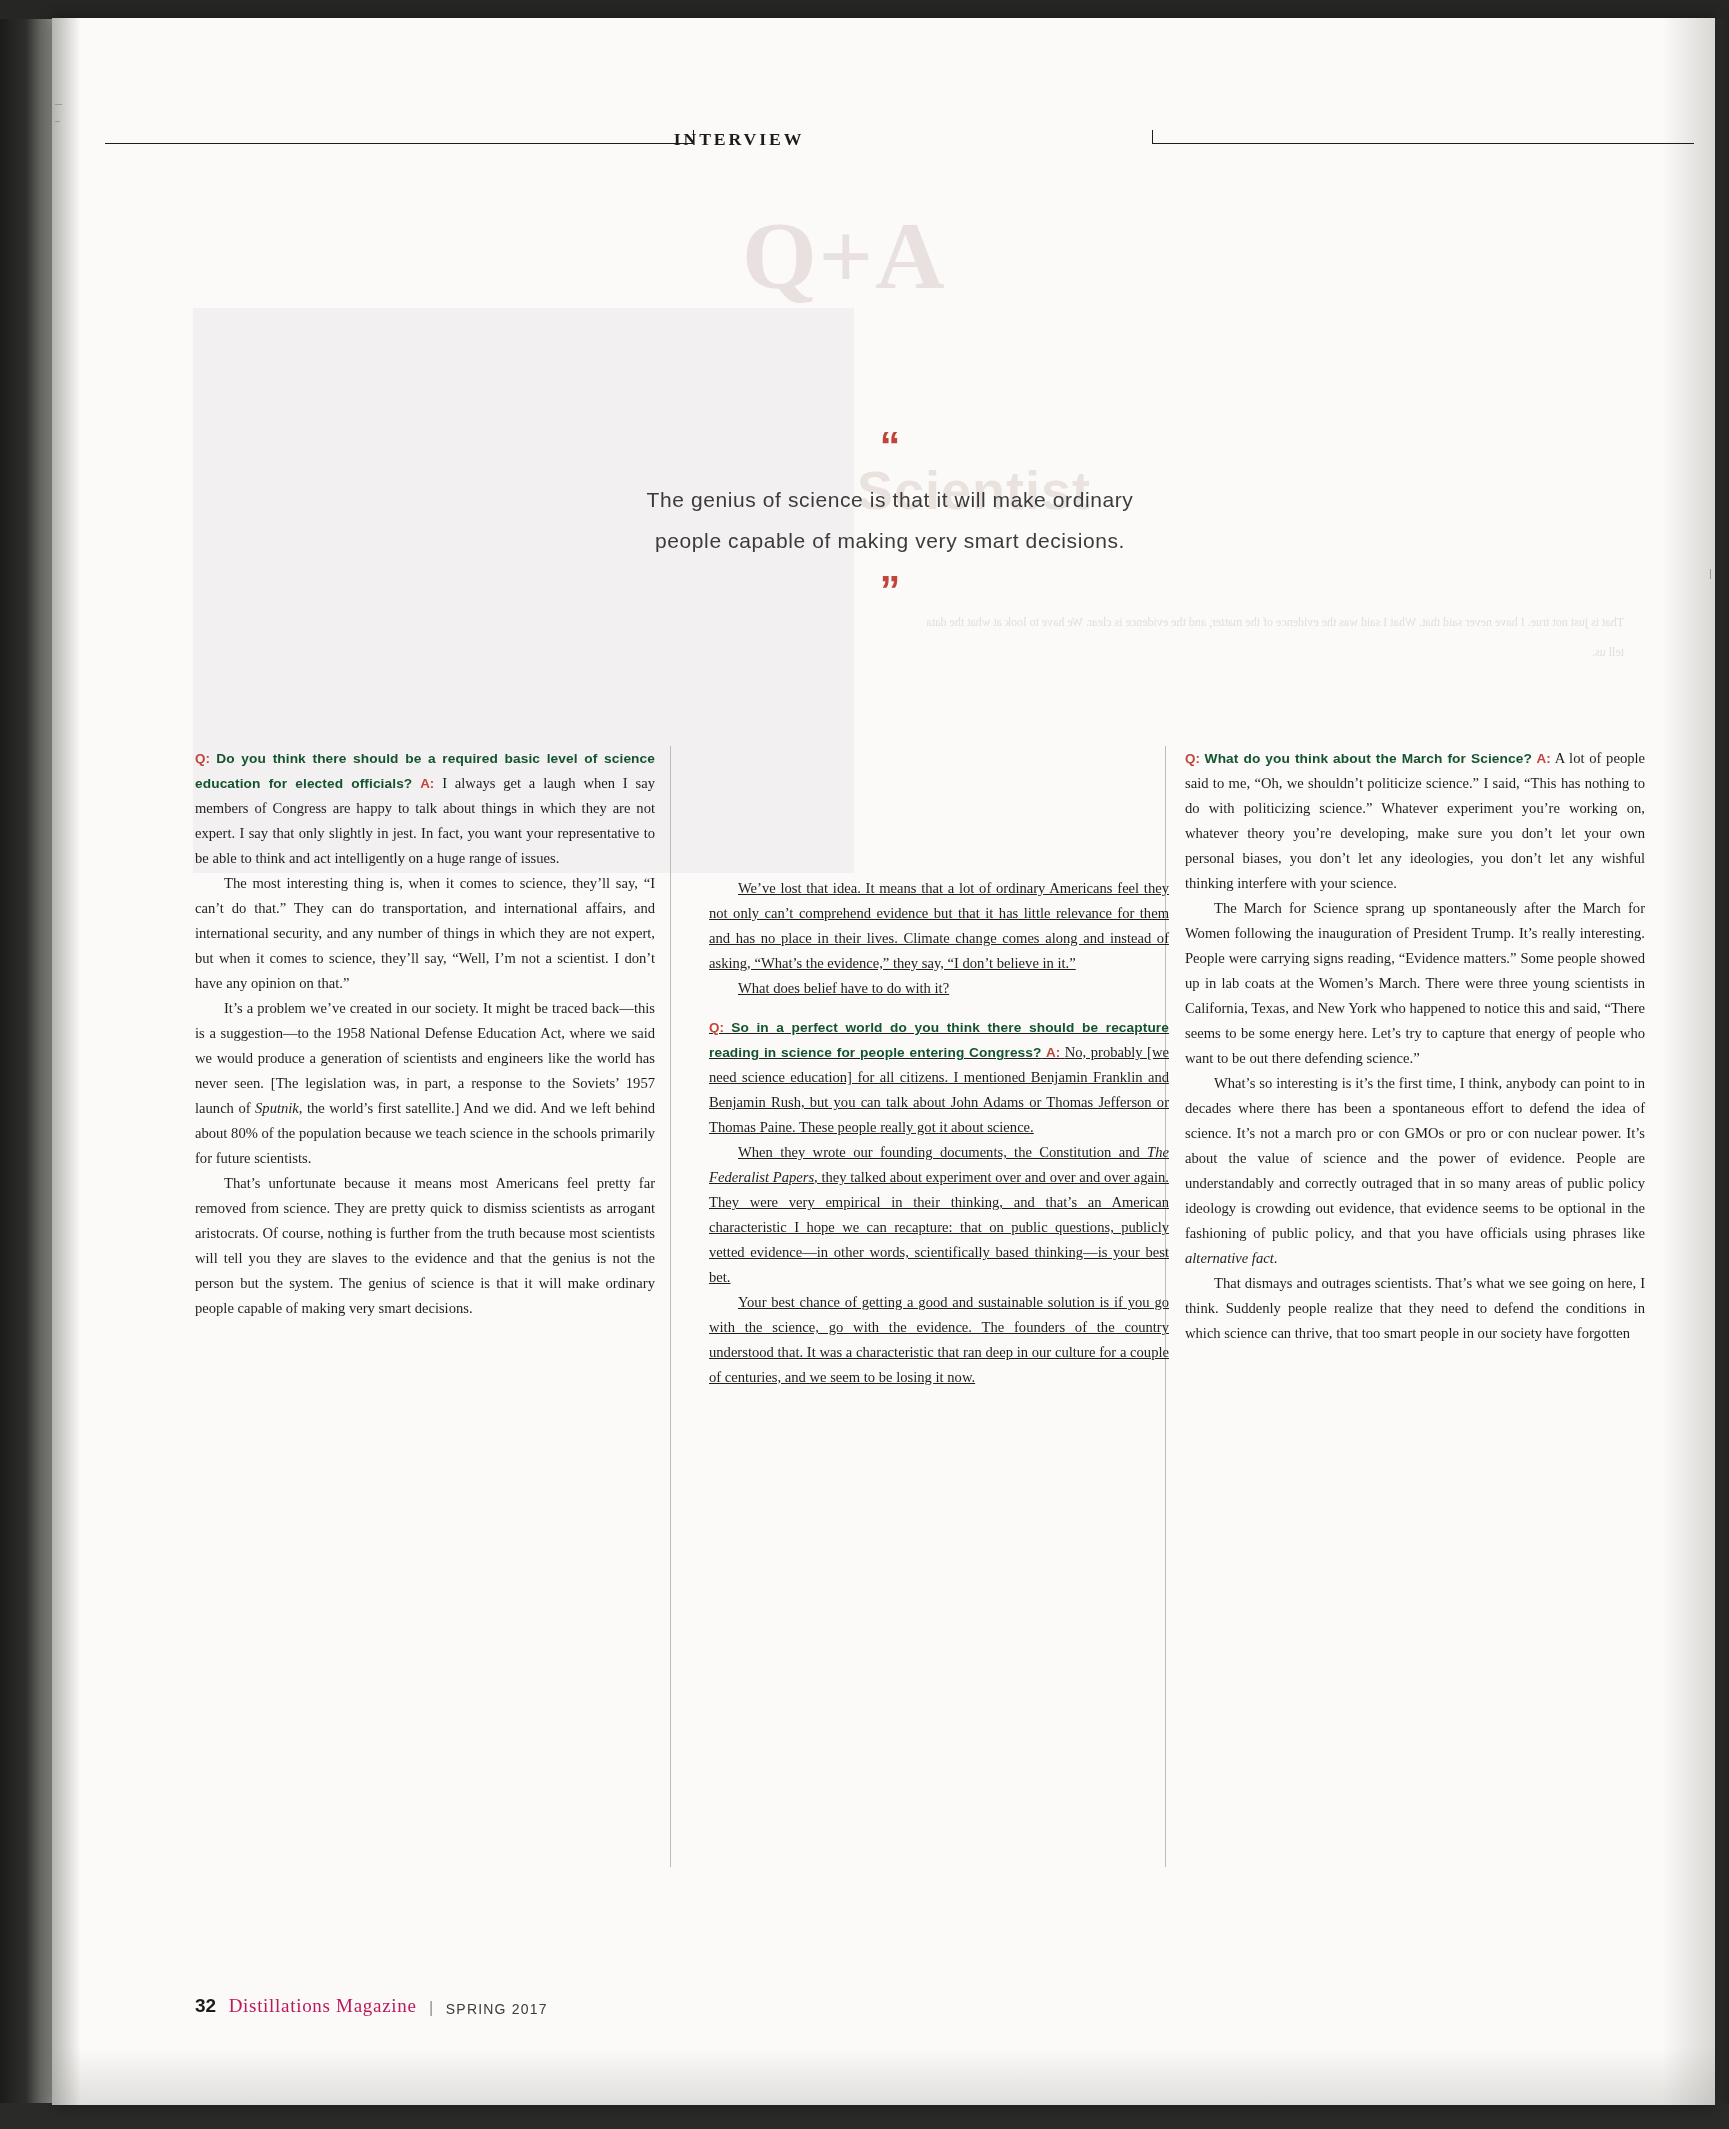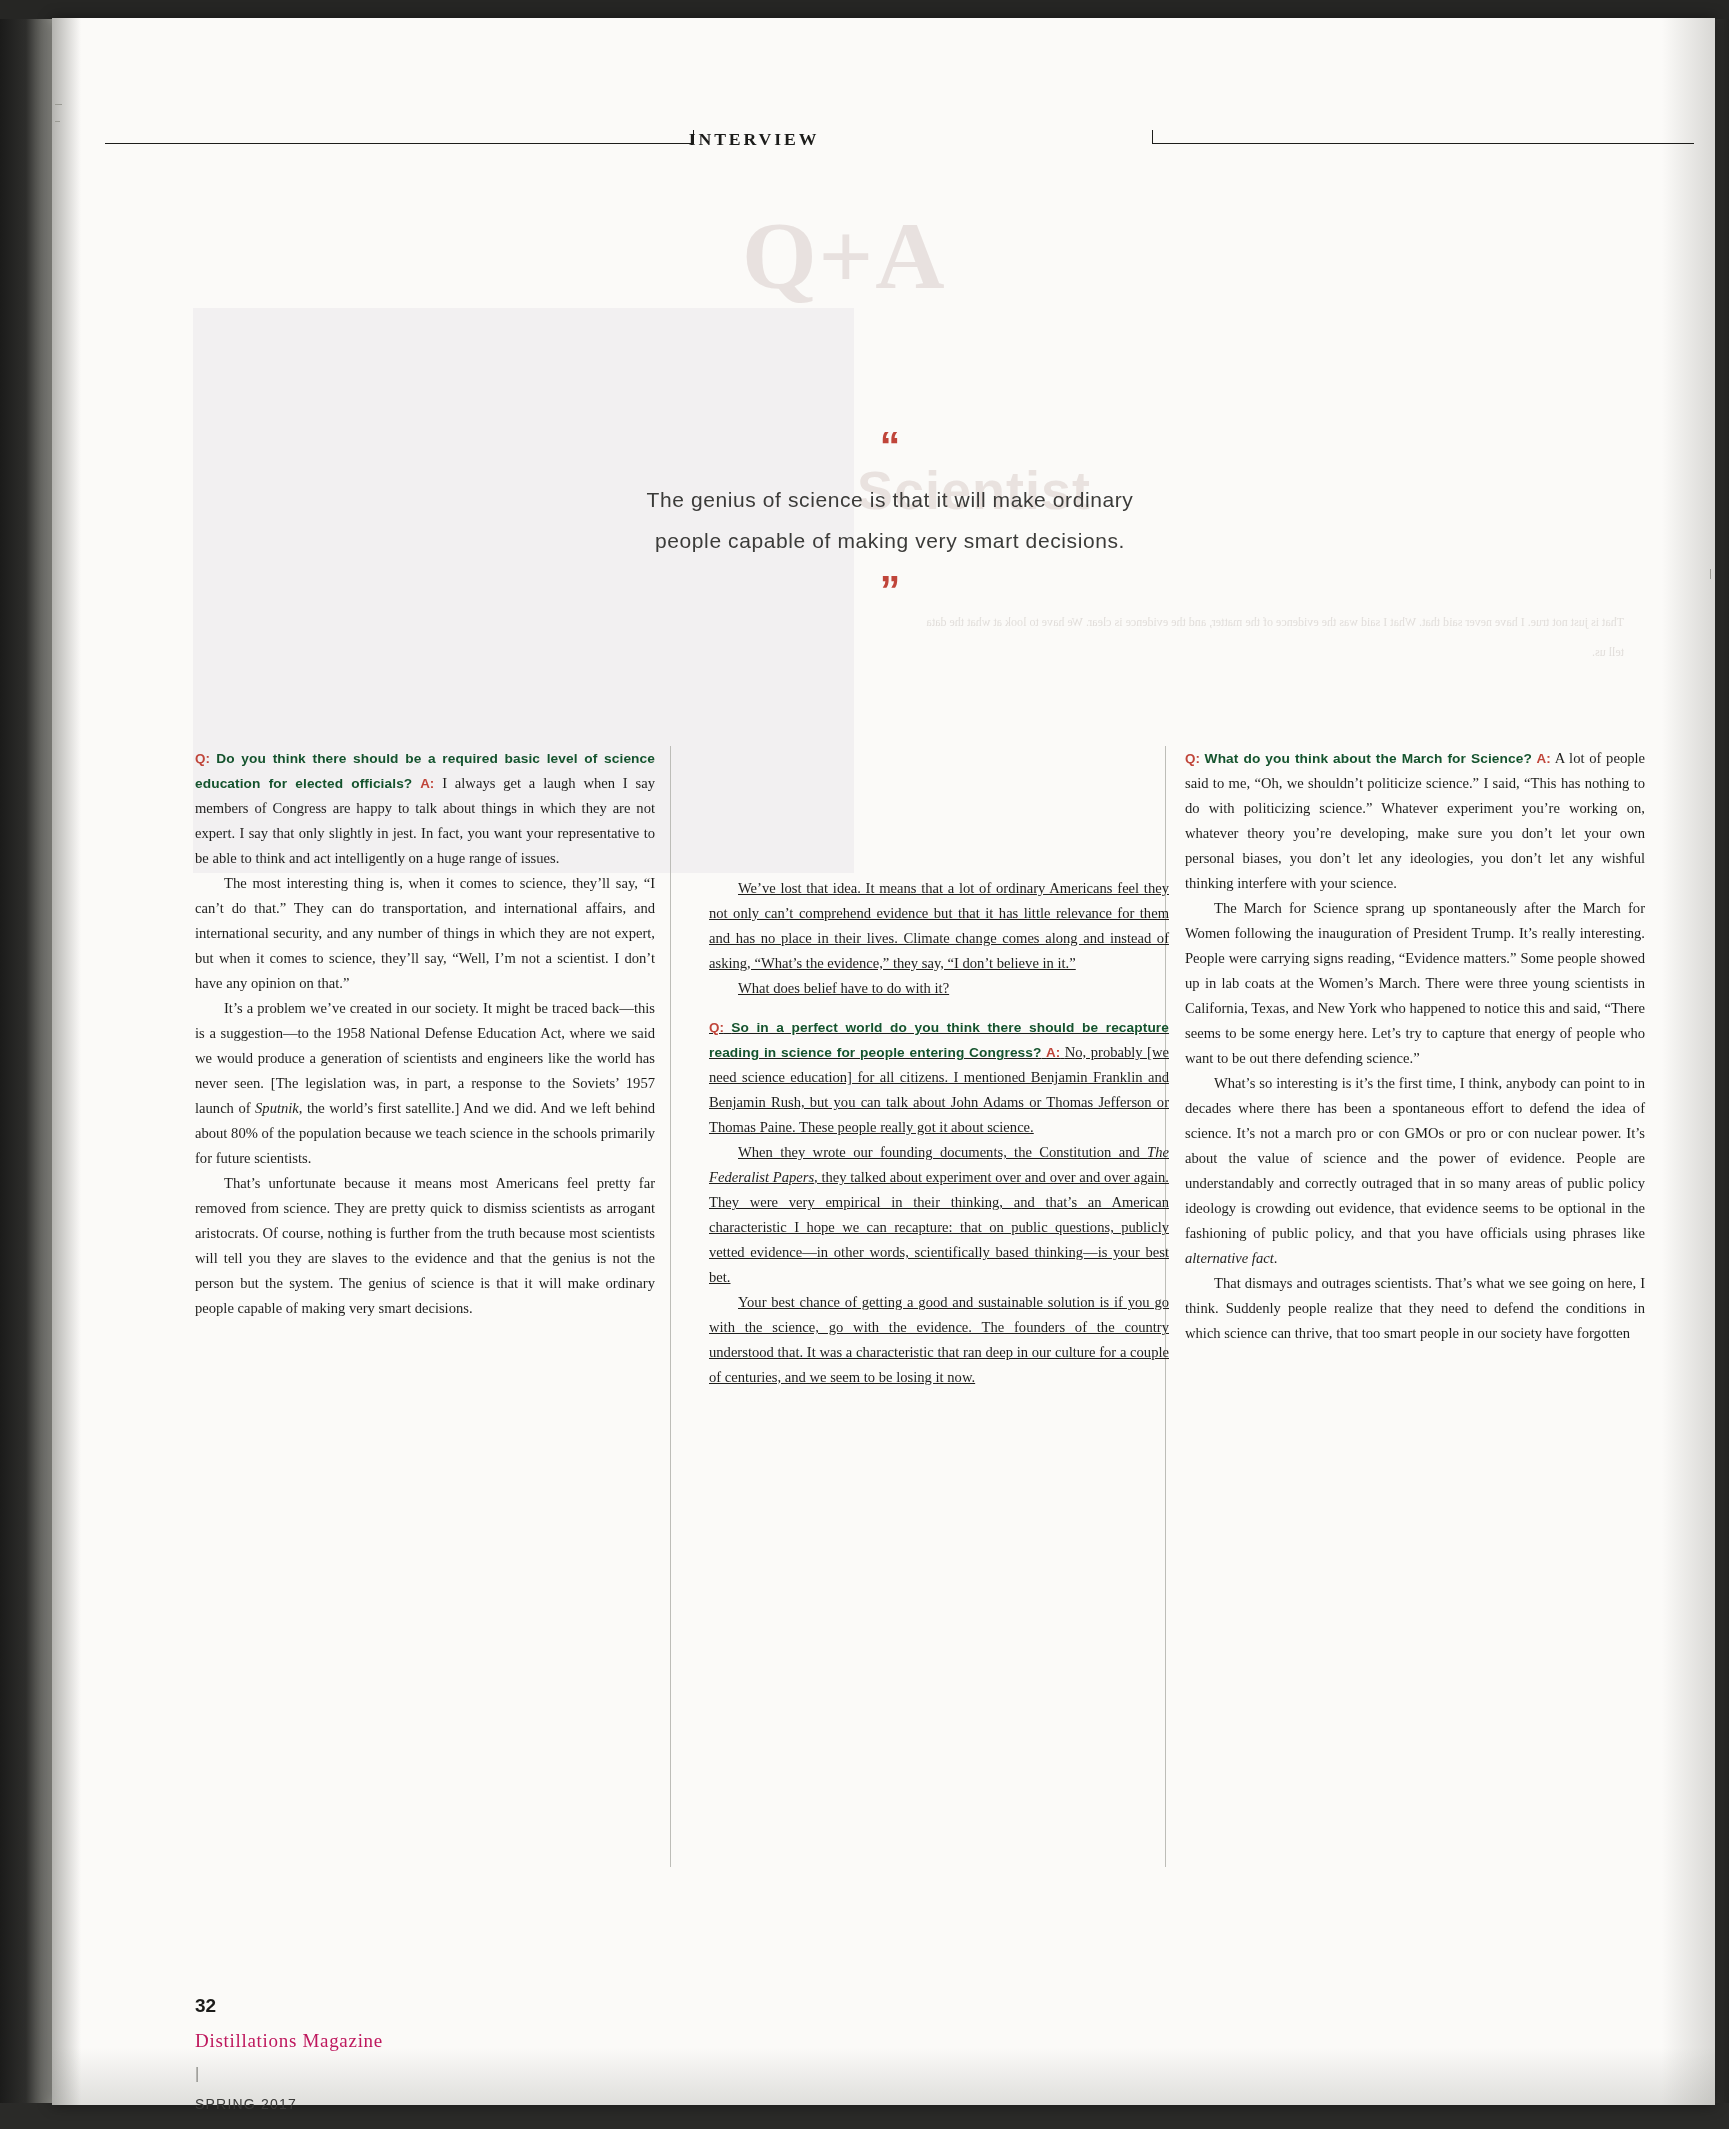--- a/index.html
+++ b/index.html
@@ -80,21 +80,21 @@
     width: 1.4px;
     height: 14.4px;
     background: #1d1d1b;
     top: -13.4px;
   }
   .rule-tick.l { right: 0; }
   .rule-tick.r { left: 0; }
   .header-title {
     position: absolute;
     top: 111px;
-    left: 15px;
+    left: 0;
     width: 1374px;
     text-align: center;
     font-family: "Liberation Serif", serif;
     font-size: 17.7px;
     font-weight: 700;
     letter-spacing: 2.9px;
     color: #1c1c1a;
   }
 
   
@@ -205,23 +205,22 @@
     width: 1px;
     background: #bdbdb8;
   }
 
   
   .footer {
     position: absolute;
     left: 143px;
     top: 1977px;
     display: flex;
-    align-items: flex-start;
+    align-items: flex-end;
     gap: 12.5px;
-    flex-direction: column;
   }
   .folio {
     font-family: "Liberation Sans", sans-serif;
     font-weight: 700;
     font-size: 19px;
     color: #1c1c1a;
   }
   .mag-name {
     font-family: "Liberation Serif", serif;
     font-size: 19px;

